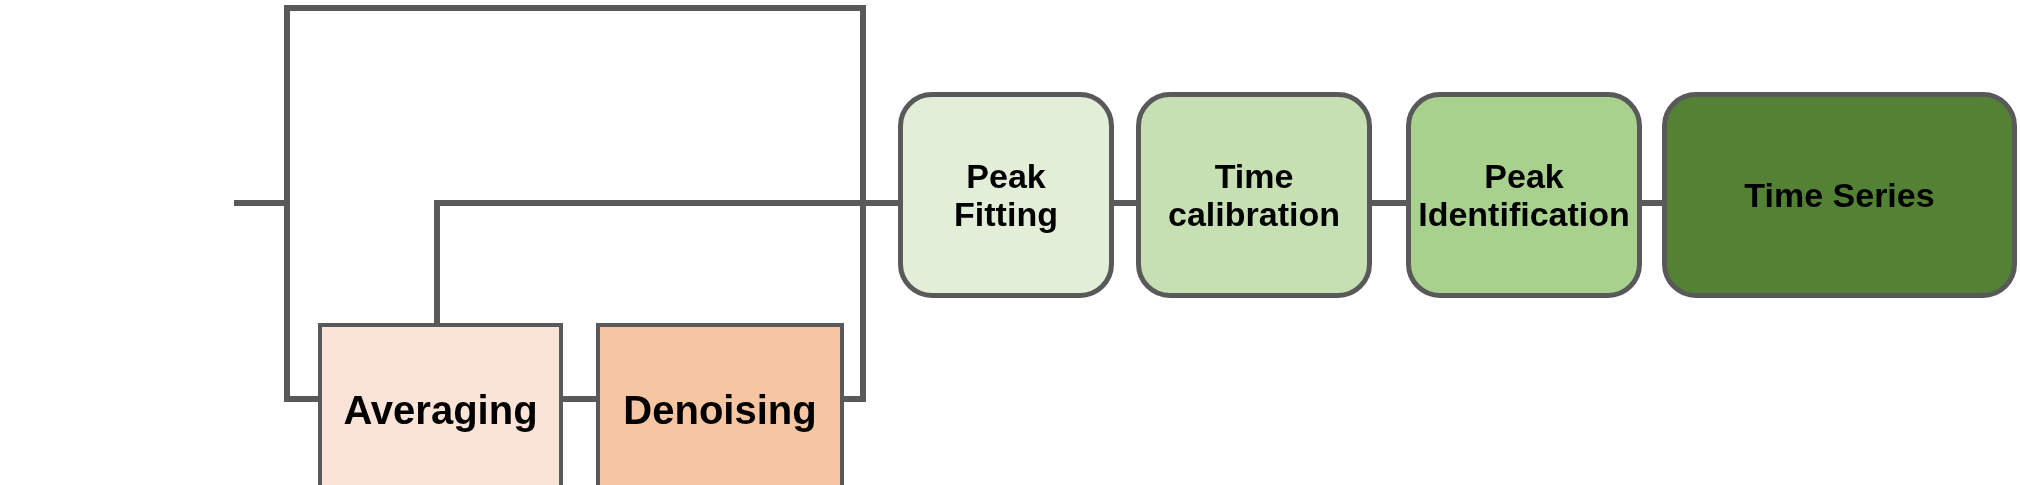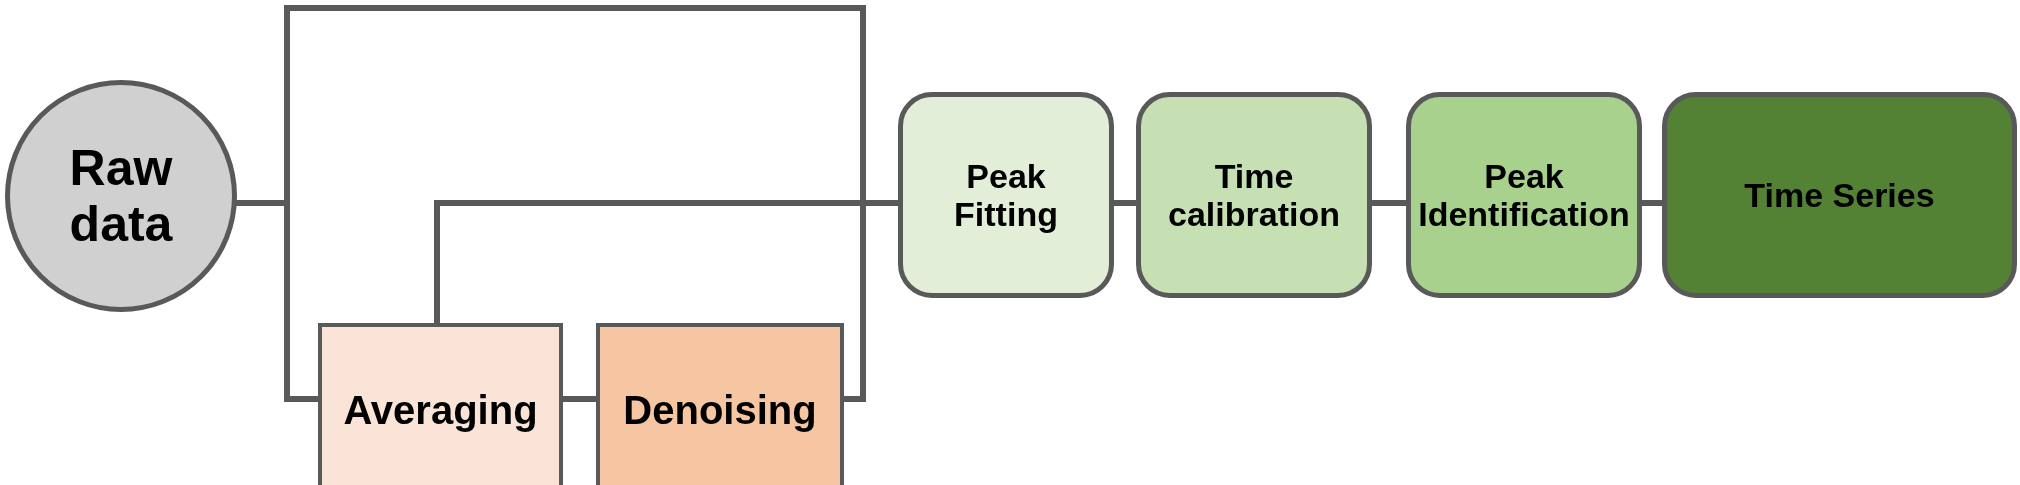--- a/index.html
+++ b/index.html
@@ -46,22 +46,20 @@
   <div class="conn" style="left:559px;top:396px;width:41px;height:6px;"></div>
 
   <div class="conn" style="left:840px;top:396px;width:26px;height:6px;"></div>
 
   <div class="conn" style="left:1110px;top:200px;width:30px;height:6px;"></div>
 
   <div class="conn" style="left:1368px;top:200px;width:42px;height:6px;"></div>
 
   <div class="conn" style="left:1638px;top:200px;width:28px;height:6px;"></div>
 
-  <div id="raw-data" class="node circle-node">Raw
-data</div>
 
   <div id="averaging" class="node rect-node">Averaging</div>
 
   <div id="denoising" class="node rect-node">Denoising</div>
 
   <div id="peak-fitting" class="node round-node">Peak
 Fitting</div>
 
   <div id="mass-calibration" class="node round-node">Time
 calibration</div>

